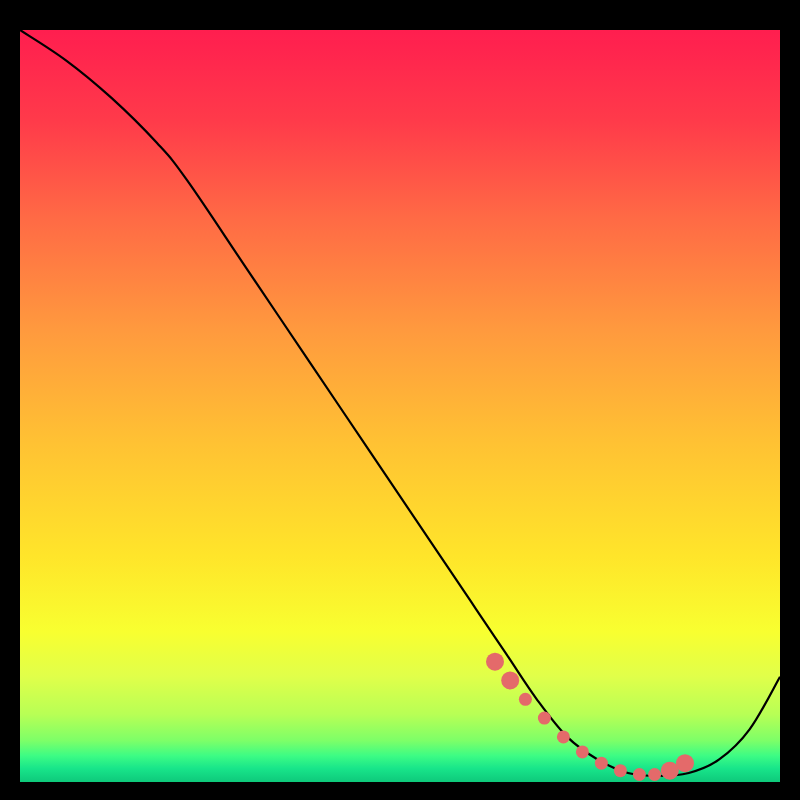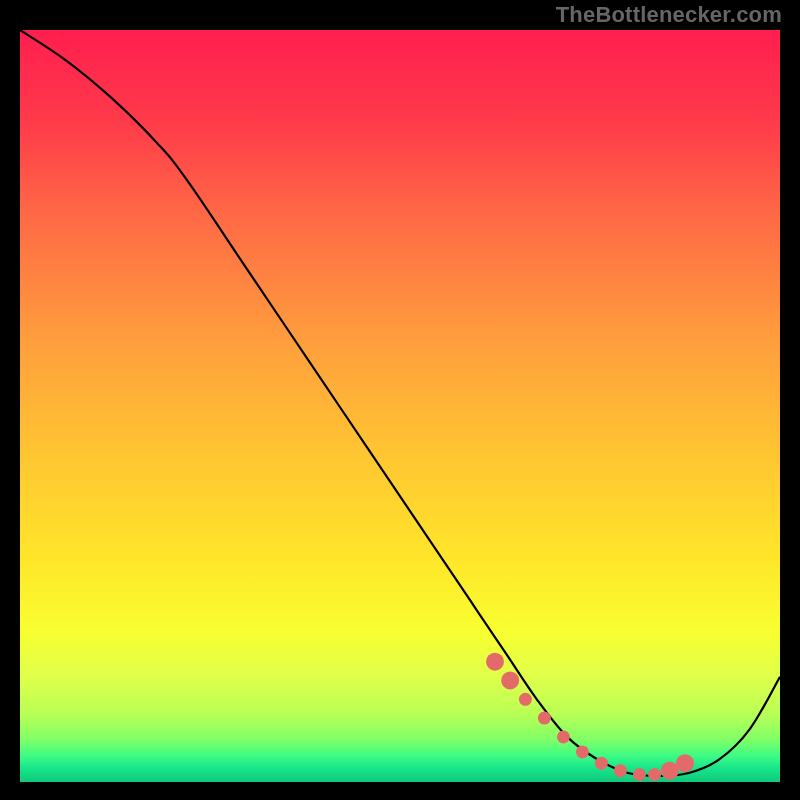--- a/index.html
+++ b/index.html
@@ -34,21 +34,20 @@
     height: 752px;
   }
   svg {
     display: block;
   }
 </style>
 </head>
 <body>
 
 <div class="outer">
-  <div class="attribution">TheBottlenecker.com</div>
 
   <div class="plot">
     <svg id="chart-svg" width="760" height="752" viewBox="0 0 760 752">
       <defs>
         <linearGradient id="bg-grad" x1="0" y1="0" x2="0" y2="1">
             <stop offset="0%" stop-color="#ff1e4f"></stop>
             <stop offset="12%" stop-color="#ff3a4a"></stop>
             <stop offset="25%" stop-color="#ff6a45"></stop>
             <stop offset="40%" stop-color="#ff9a3e"></stop>
             <stop offset="55.00000000000001%" stop-color="#ffc233"></stop>

